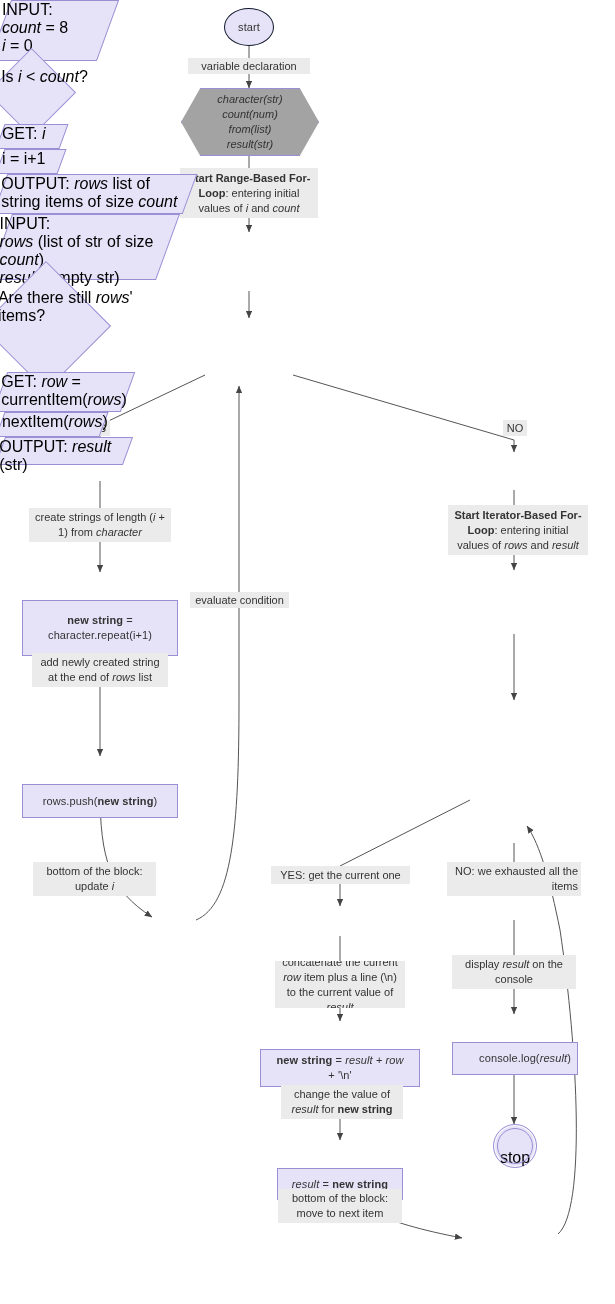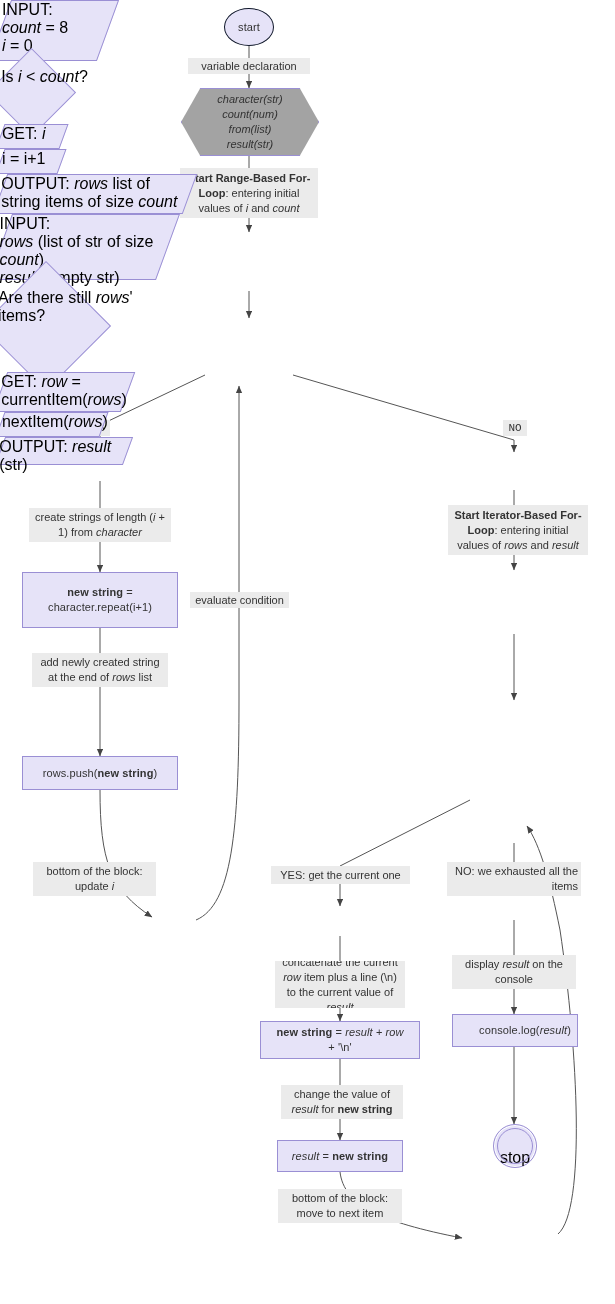--- a/index.html
+++ b/index.html
@@ -29,20 +29,21 @@
     font-size:11px;
     line-height:15px;
     letter-spacing:0.1px;
   }
   .node .txt{ width:100%; padding:0 6px; }
 
   
   .proc{
     background:#e6e3f8;
     border:1px solid #9a8fd4;
+    margin-top:28px;
   }
   
   .term{
     background:#e6e3f8;
     border:1px solid #0f172a;
     border-radius:50%;
   }
   .term.double{
     box-shadow:0 0 0 1px #ffffff inset, 0 0 0 3px #e6e3f8 inset;
     border:1px solid #9a8fd4;
@@ -88,21 +89,21 @@
     font-size:11px;
     line-height:15px;
     text-align:center;
     display:flex;
     align-items:center;
     justify-content:center;
     overflow:hidden;
     box-sizing:border-box;
     padding:2px 3px;
   }
-  .elabel.tiny{ padding:1px 4px;font-family:Liberation Mono, monospace; }
+  .elabel.tiny{ padding:1px 4px; }
   b{font-weight:bold;}
   i{font-style:italic;}
 </style>
 </head>
 <body>
 
 <div id="canvas">
 
   <svg id="wires" viewBox="0 0 615 1304">
     <defs>

